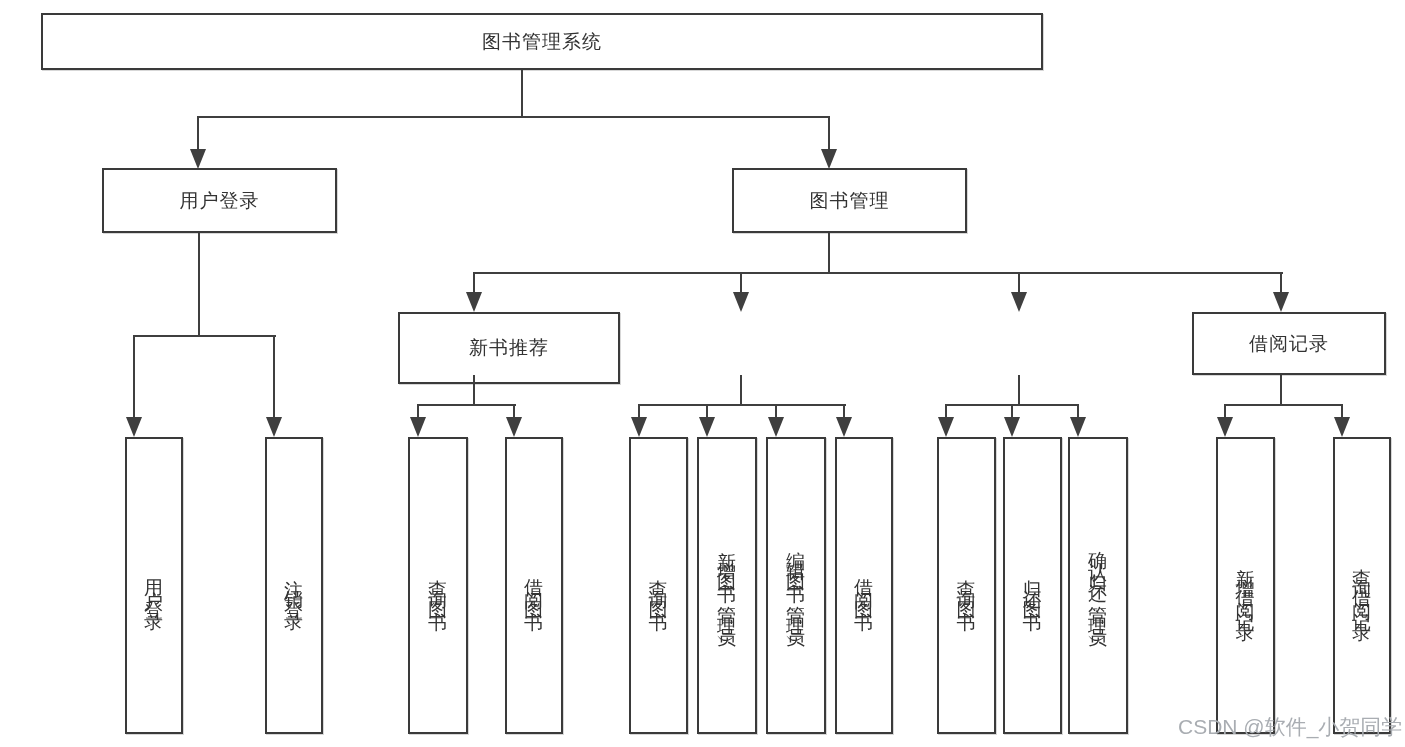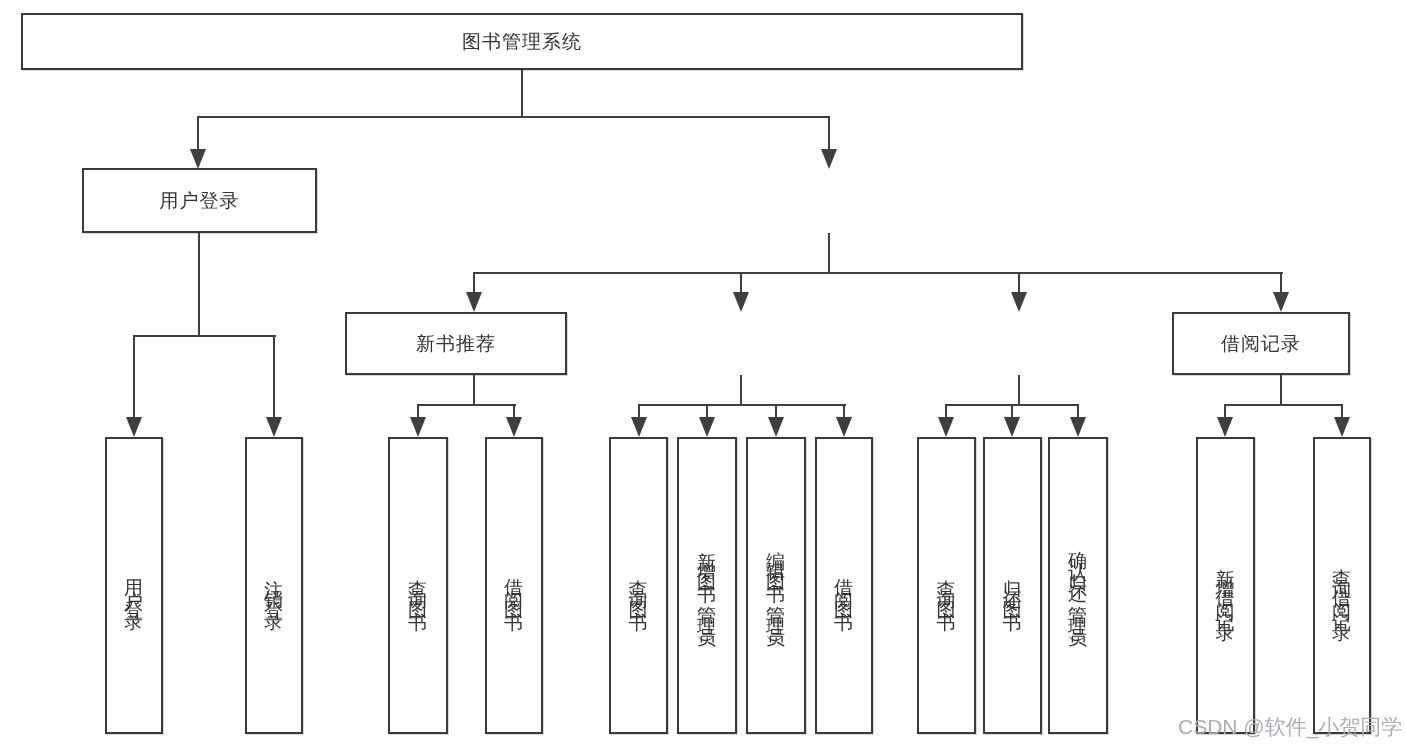--- a/index.html
+++ b/index.html
@@ -17,20 +17,21 @@
   }
   .box {
     position: absolute;
     box-sizing: border-box;
     border: 2px solid #3a3a3a;
     background: #ffffff;
     display: flex;
     align-items: center;
     justify-content: center;
     box-shadow: 1px 1px 0 rgba(140,140,140,0.35);
+    margin-left: 20px;
   }
   .hbox span {
     font-size: 19px;
     color: #333333;
     letter-spacing: 1px;
     white-space: nowrap;
   }
   .vbox .vtext {
     writing-mode: vertical-rl;
     text-orientation: mixed;
@@ -73,43 +74,46 @@
   <div class="line" style="left:521px;top:70px;width:2px;height:48px"></div>
   <div class="line" style="left:197px;top:116px;width:633px;height:2px"></div>
   <div class="line" style="left:197px;top:116px;width:2px;height:35px"></div>
   <div class="line" style="left:828px;top:116px;width:2px;height:35px"></div>
   <div class="arrow" style="left:190px;top:149px"></div>
   <div class="arrow" style="left:821px;top:149px"></div>
 
   <div class="box hbox" style="left:82px;top:168px;width:235px;height:65px">
     <span>用户登录</span>
   </div>
+  <div class="box hbox" style="left:712px;top:168px;width:235px;height:65px">
+    <span>图书管理</span>
+  </div>
 
   <div class="line" style="left:198px;top:233px;width:2px;height:104px"></div>
   <div class="line" style="left:133px;top:335px;width:143px;height:2px"></div>
   <div class="line" style="left:133px;top:335px;width:2px;height:84px"></div>
   <div class="line" style="left:273px;top:335px;width:2px;height:84px"></div>
   <div class="arrow" style="left:126px;top:417px"></div>
   <div class="arrow" style="left:266px;top:417px"></div>
 
   <div class="line" style="left:828px;top:233px;width:2px;height:41px"></div>
   <div class="line" style="left:473px;top:272px;width:810px;height:2px"></div>
   <div class="line" style="left:473px;top:272px;width:2px;height:24px"></div>
   <div class="line" style="left:740px;top:272px;width:2px;height:24px"></div>
   <div class="line" style="left:1018px;top:272px;width:2px;height:24px"></div>
   <div class="line" style="left:1280px;top:272px;width:2px;height:24px"></div>
   <div class="arrow" style="left:466px;top:292px"></div>
   <div class="arrow" style="left:733px;top:292px"></div>
   <div class="arrow" style="left:1011px;top:292px"></div>
   <div class="arrow" style="left:1273px;top:292px"></div>
 
-  <div class="box hbox" style="left:345px;top:312px;width:222px;height:63px">
+  <div class="box hbox" style="left:378px;top:312px;width:222px;height:72px">
     <span>新书推荐</span>
   </div>
-  <div class="box hbox" style="left:1172px;top:312px;width:178px;height:63px">
+  <div class="box hbox" style="left:1172px;top:312px;width:194px;height:63px">
     <span>借阅记录</span>
   </div>
 
   <div class="line" style="left:473px;top:375px;width:2px;height:31px"></div>
   <div class="line" style="left:417px;top:404px;width:99px;height:2px"></div>
   <div class="line" style="left:417px;top:404px;width:2px;height:15px"></div>
   <div class="line" style="left:513px;top:404px;width:2px;height:15px"></div>
   <div class="arrow" style="left:410px;top:417px"></div>
   <div class="arrow" style="left:506px;top:417px"></div>
 

